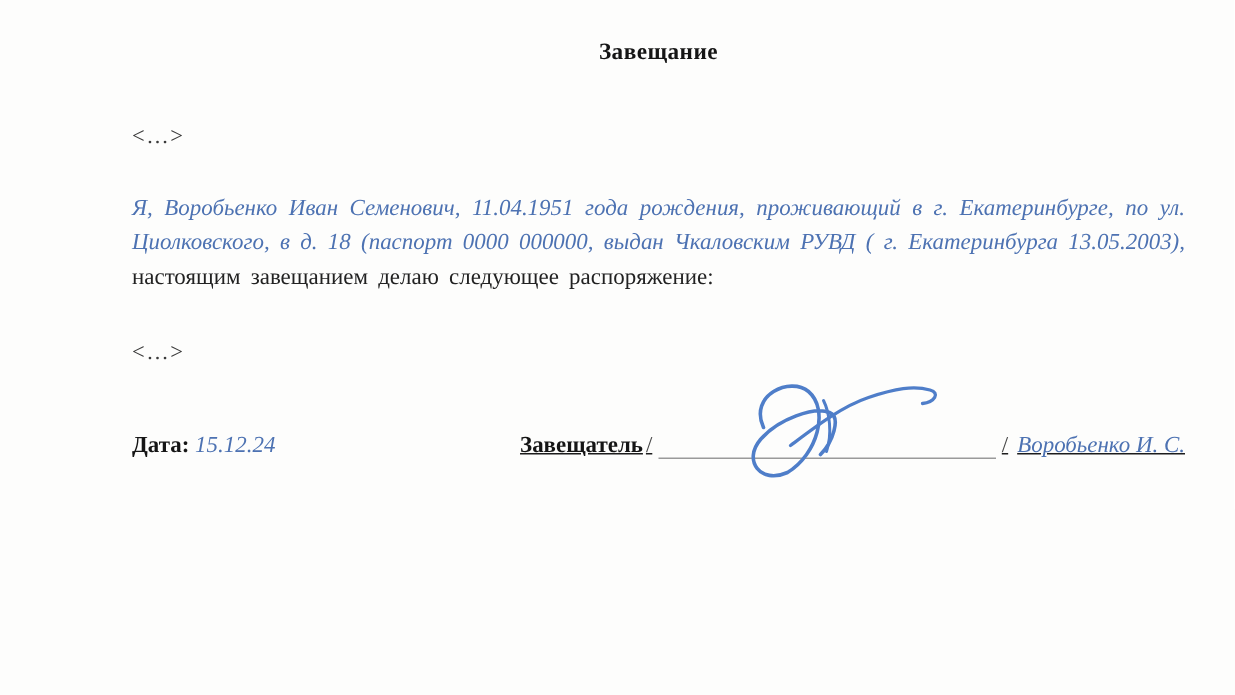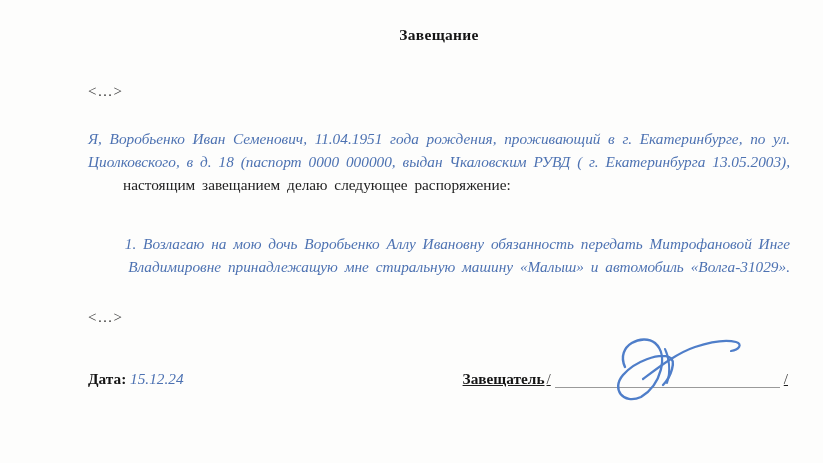--- a/index.html
+++ b/index.html
@@ -51,21 +51,20 @@
     text-indent: -15px;
   }
   .blue-italic {
     color: #4d72b2;
     font-style: italic;
     text-align: right;
   }
   .black-regular {
     color: #222222;
     font-style: normal;
-    margin-left: 35px;
   }
   .footer-row {
     margin-top: 29px;
     display: flex;
     justify-content: space-between;
     align-items: flex-end;
     font-size: 15.3px;
   }
   .bold-label {
     font-weight: bold;
@@ -100,21 +99,20 @@
 <body>
 
 <div class="page">
 
   <h1 class="title">Завещание</h1>
 
   <p class="omission omission-top">&lt;…&gt;</p>
 
   <p class="body-par"><span class="blue-italic">Я, Воробьенко Иван Семенович, 11.04.1951 года рождения, проживающий в г. Екатеринбурге, по ул. Циолковского, в д. 18 (паспорт 0000 000000, выдан Чкаловским РУВД ( г. Екатеринбурга 13.05.2003),</span> <span class="black-regular">настоящим завещанием делаю следующее распоряжение:</span></p>
 
-  <p class="clause blue-italic"><span>1.</span> <span>Возлагаю на мою дочь Воробьенко Аллу Ивановну обязанность передать Митрофановой Инге Владимировне принадлежащую мне стиральную машину «Малыш» и автомобиль «Волга-31029».</span></p>
 
   <p class="omission omission-bottom">&lt;…&gt;</p>
 
   <div class="footer-row">
 
     <div class="date-block">
       <span class="bold-label">Дата:</span>
       <span class="blue-italic">15.12.24</span>
     </div>
 
@@ -122,17 +120,18 @@
       <span class="bold-label">Завещатель</span>
       <span class="slash">/</span>
       <span class="sig-line">
         <svg class="sig-svg" width="200" height="78" viewBox="0 0 200 78" fill="none" xmlns="http://www.w3.org/2000/svg">
           <path d="M52 40 C 42 18, 70 6, 82 16 C 96 28, 88 58, 68 70 C 50 78, 38 62, 50 48 C 62 34, 86 26, 96 30 C 104 33, 98 50, 90 58" stroke="#4f7ec9" stroke-width="2.4" stroke-linecap="round"></path>
           <path d="M70 52 C 86 40, 104 26, 122 20 C 140 14, 152 12, 163 15 C 170 17, 166 23, 158 24" stroke="#4f7ec9" stroke-width="2.2" stroke-linecap="round"></path>
           <path d="M92 22 C 96 30, 98 44, 94 56" stroke="#4f7ec9" stroke-width="2" stroke-linecap="round"></path>
         </svg>
       </span>
       <span class="slash">/</span>
+      <span class="blue-italic name">Воробьенко И. С.</span>
     </div>
 
   </div>
 
 </div>
 
 </body></html>

